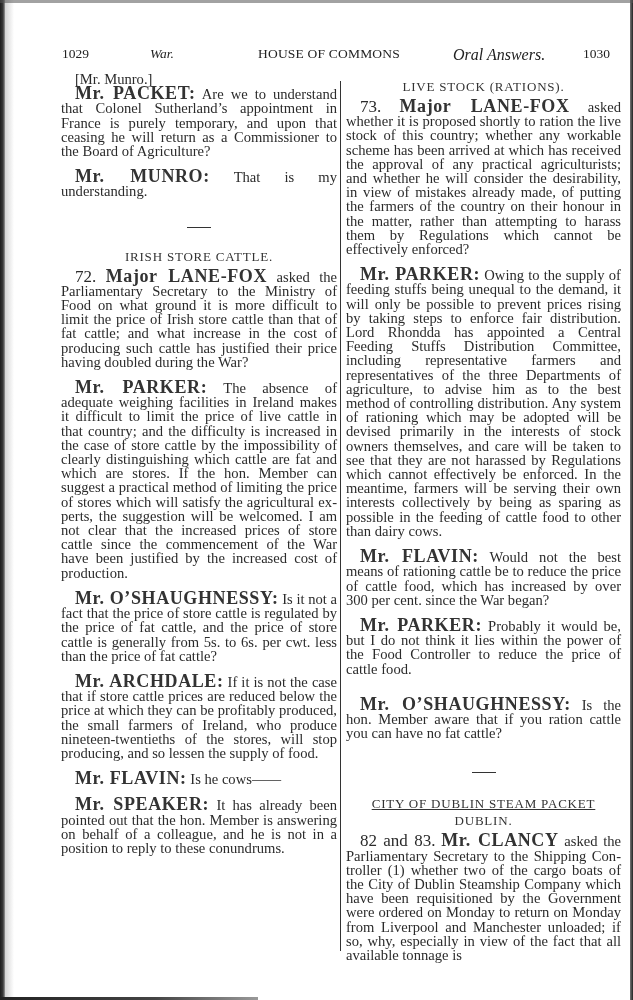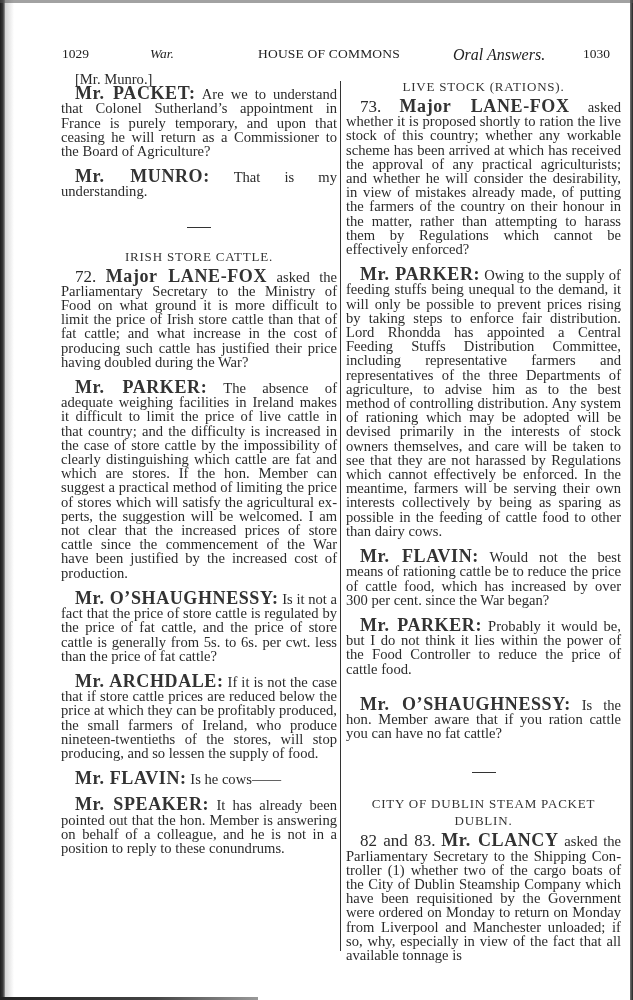--- a/index.html
+++ b/index.html
@@ -157,21 +157,21 @@
   <p style="margin-bottom:21px;">
     <span class="speaker">Mr. PARKER</span><span class="speaker">:</span>
     <span>Probably it would be, but I do not think it lies within the power of the Food Controller to reduce the price of cattle food.</span>
   </p>
   <p style="margin-bottom:32px;">
     <span class="speaker">Mr. O’SHAUGHNESSY</span><span class="speaker">:</span>
     <span>Is the hon. Member aware that if you ration cattle you can have no fat cattle?</span>
   </p>
 
   <div class="rule" style="margin-bottom:22px;"></div>
-  <p class="heading" style="margin-bottom:0;">CITY OF DUBLIN STEAM PACKET</p>
+  <p class="heading" style="margin-bottom:0;text-decoration:underline;">CITY OF DUBLIN STEAM PACKET</p>
   <p class="heading">DUBLIN.</p>
 
   <p>
     <span class="qnum">82 and 83.</span>
     <span class="speaker">Mr. CLANCY</span>
     <span>asked the Par­liamentary Secretary to the Shipping Con­troller (1) whether two of the cargo boats of the City of Dublin Steamship Company which have been requisitioned by the Gov­ernment were ordered on Monday to return on Monday from Liverpool and Manchester unloaded; if so, why, especially in view of the fact that all available tonnage is</span>
   </p>
 </div>
 
 </body></html>

